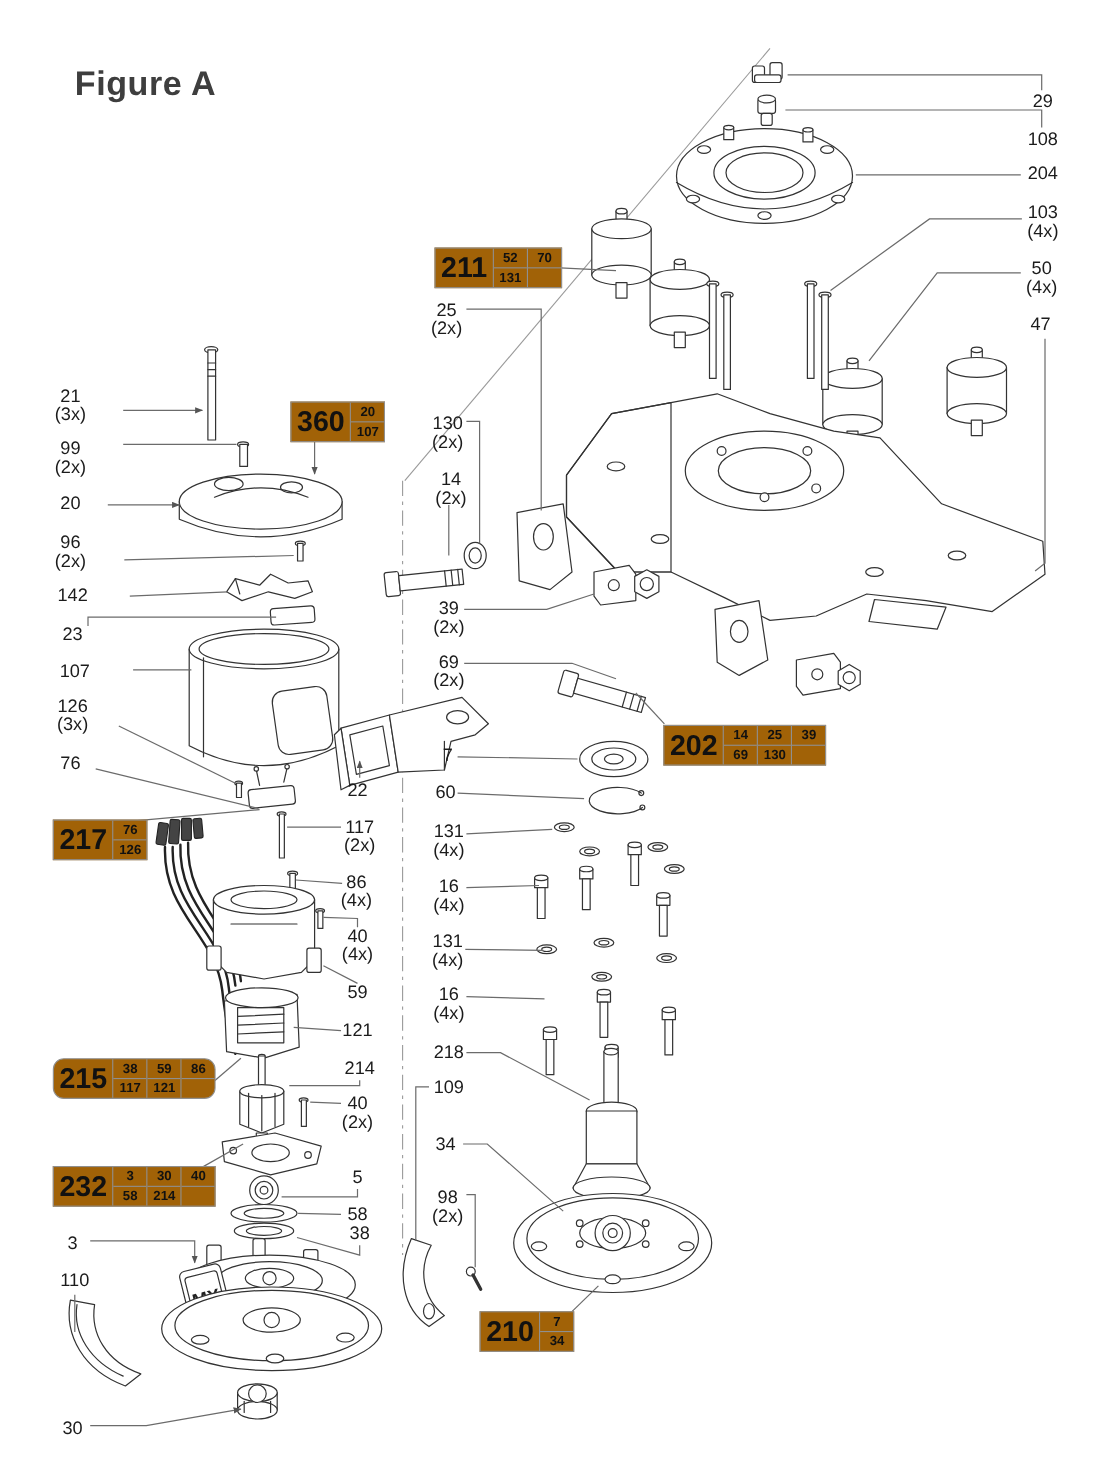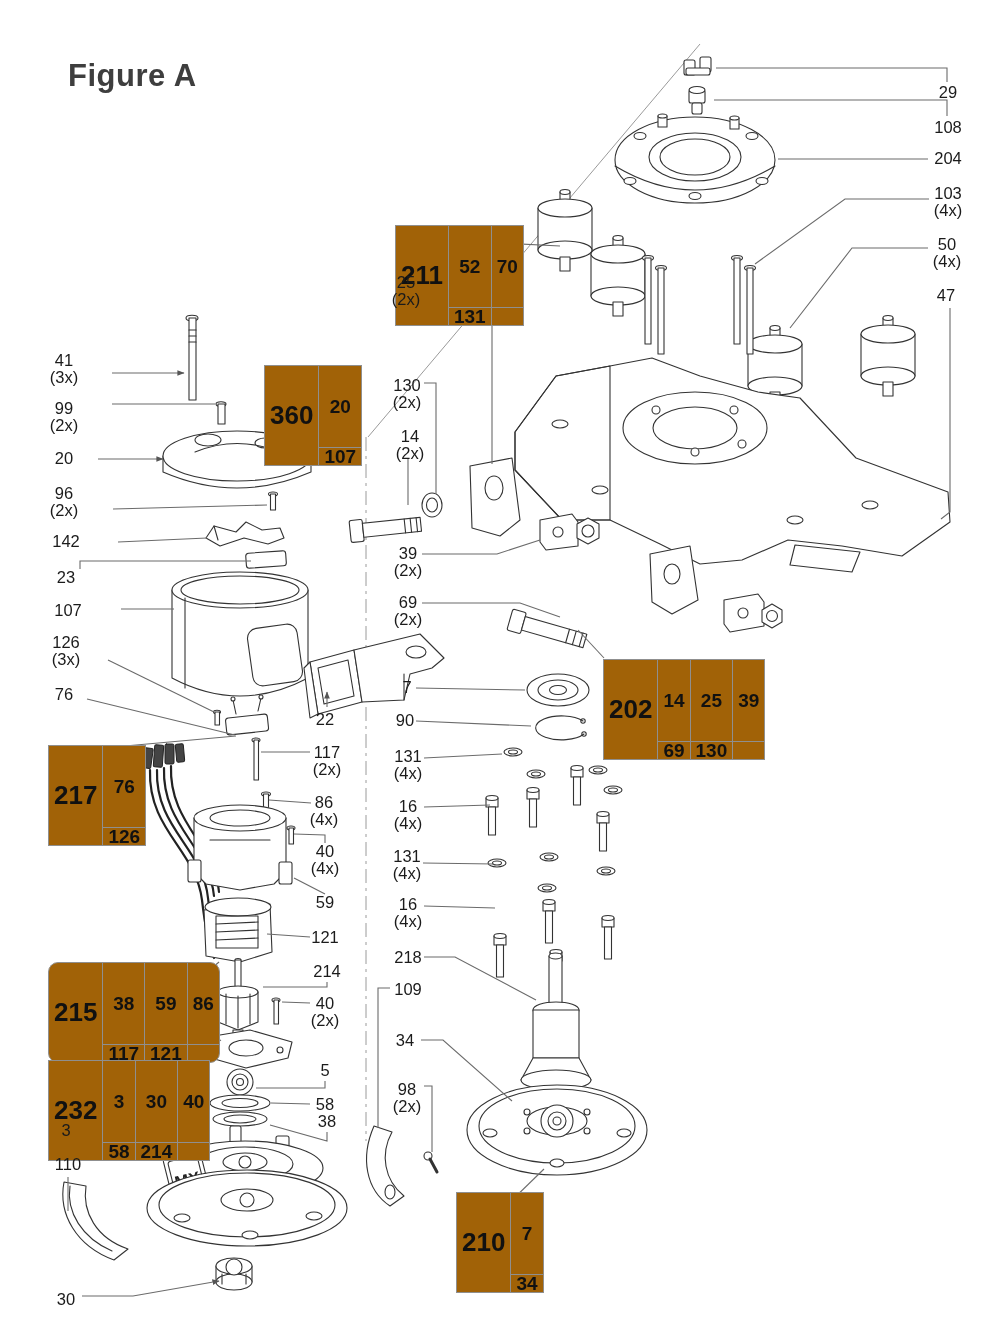--- a/index.html
+++ b/index.html
@@ -10,22 +10,22 @@
   .figure-title{position:absolute;left:68px;top:58px;font-size:31px;font-weight:bold;
                 color:#3e3e3e;letter-spacing:.5px;}
   .plabel{position:absolute;transform:translateX(-50%);text-align:center;
           font-size:16.5px;line-height:17px;color:#1b1b1b;white-space:nowrap;}
   .refbox{position:absolute;display:inline-flex;align-items:stretch;background:#a16207;
           border:1.6px solid #8f8f8f;color:#111;font-weight:bold;}
   .refbox .main{font-size:26px;line-height:1;padding:3px 5px 4px 5px;display:flex;
           align-items:center;border-right:1.6px solid #8f8f8f;}
   .refbox .col{display:flex;flex-direction:column;min-width:30px;}
   .refbox .col + .col{border-left:1.6px solid #8f8f8f;}
-  .refbox .cell{font-size:19px;line-height:17px;height:17px;padding:0 5px;
-          display:flex;align-items:center;justify-content:center;margin-top:32px;}
+  .refbox .cell{font-size:12px;line-height:17px;height:17px;padding:0 5px;
+          display:flex;align-items:center;justify-content:center;}
   .refbox .cell.bot{border-top:1.6px solid #8f8f8f;}
 </style>
 </head>
 <body>
 
 <div class="stage">
 
   <svg id="drawing" viewBox="0 0 1000 1338" xmlns="http://www.w3.org/2000/svg">
     <defs>
       <marker id="arr" markerWidth="8" markerHeight="7" refX="6" refY="2.6" orient="auto">
@@ -571,21 +571,21 @@
         </div>
         <div class="col">
           <div class="cell top">30</div>
           <div class="cell bot">214</div>
         </div>
         <div class="col">
           <div class="cell top">40</div>
           <div class="cell bot"></div>
         </div>
       </div>
-      <div class="refbox" style="left: 456px; top: 1192px; text-align: center;">
+      <div class="refbox" style="left: 436px; top: 1192px; text-align: center;">
         <div class="main">210</div>
         <div class="col">
           <div class="cell top">7</div>
           <div class="cell bot">34</div>
         </div>
       </div>
     </div>
   <div id="labels-layer">
       <div class="plabel" style="left: 948px; top: 84px;">
         <div>29</div>
@@ -601,21 +601,21 @@
         <div>(4x)</div>
       </div>
       <div class="plabel" style="left: 947px; top: 236px;">
         <div>50</div>
         <div>(4x)</div>
       </div>
       <div class="plabel" style="left: 946px; top: 287px;">
         <div>47</div>
       </div>
       <div class="plabel" style="left: 64px; top: 352px;">
-        <div>41</div>
+        <div>21</div>
         <div>(3x)</div>
       </div>
       <div class="plabel" style="left: 64px; top: 400px;">
         <div>99</div>
         <div>(2x)</div>
       </div>
       <div class="plabel" style="left: 64px; top: 450px;">
         <div>20</div>
       </div>
       <div class="plabel" style="left: 64px; top: 485px;">
@@ -701,21 +701,21 @@
         <div>(2x)</div>
       </div>
       <div class="plabel" style="left: 408px; top: 594px;">
         <div>69</div>
         <div>(2x)</div>
       </div>
       <div class="plabel" style="left: 407px; top: 679px;">
         <div>7</div>
       </div>
       <div class="plabel" style="left: 405px; top: 712px;">
-        <div>90</div>
+        <div>60</div>
       </div>
       <div class="plabel" style="left: 408px; top: 748px;">
         <div>131</div>
         <div>(4x)</div>
       </div>
       <div class="plabel" style="left: 408px; top: 798px;">
         <div>16</div>
         <div>(4x)</div>
       </div>
       <div class="plabel" style="left: 407px; top: 848px;">

